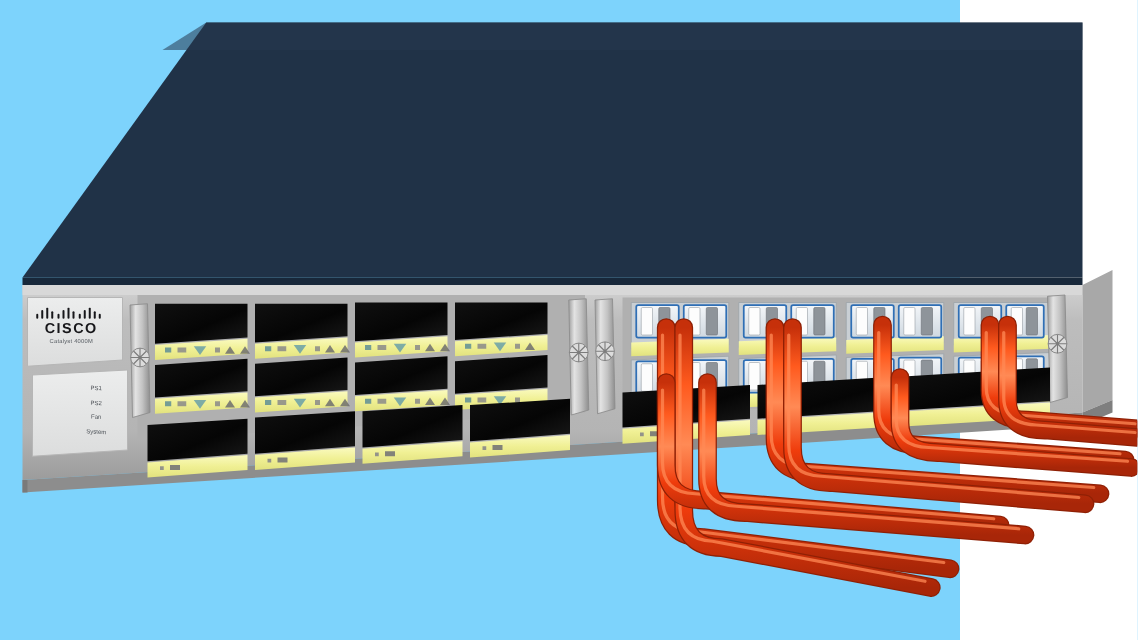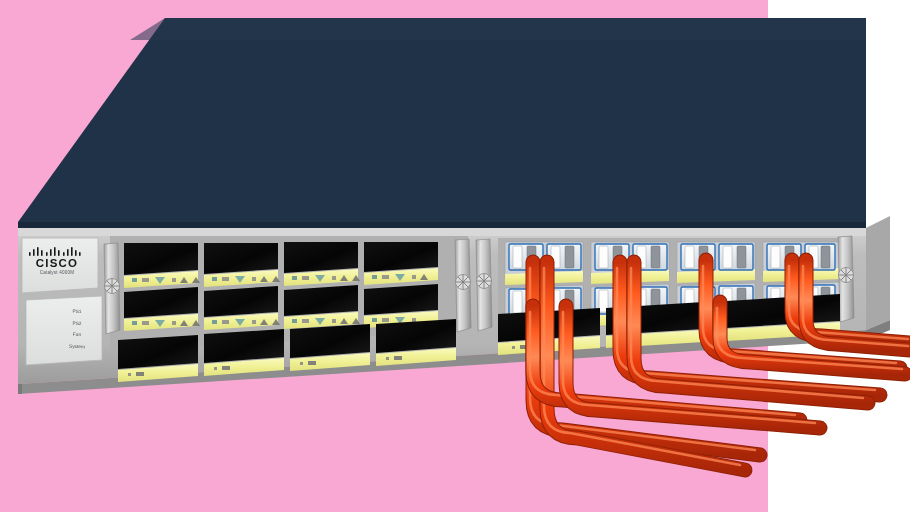--- a/index.html
+++ b/index.html
@@ -1,17 +1,17 @@
 <!DOCTYPE html>
 <html><head>
 <meta charset="utf-8">
 <style>
   html,body{margin:0;padding:0;background:#ffffff;}
   body{width:910px;height:512px;overflow:hidden;font-family:"Liberation Sans",sans-serif;}
-  #stage{position:relative;width:768px;height:512px;background:#f9a8d4;}
+  #stage{position:relative;width:768px;height:512px;background:#7dd3fc;}
 
   
   .top-panel{
     position:absolute;left:0;top:0;width:910px;height:232px;
   }
   .top-panel svg{display:block;}
 
   
   .front-face{
     position:absolute;left:0;top:0;width:910px;height:512px;

